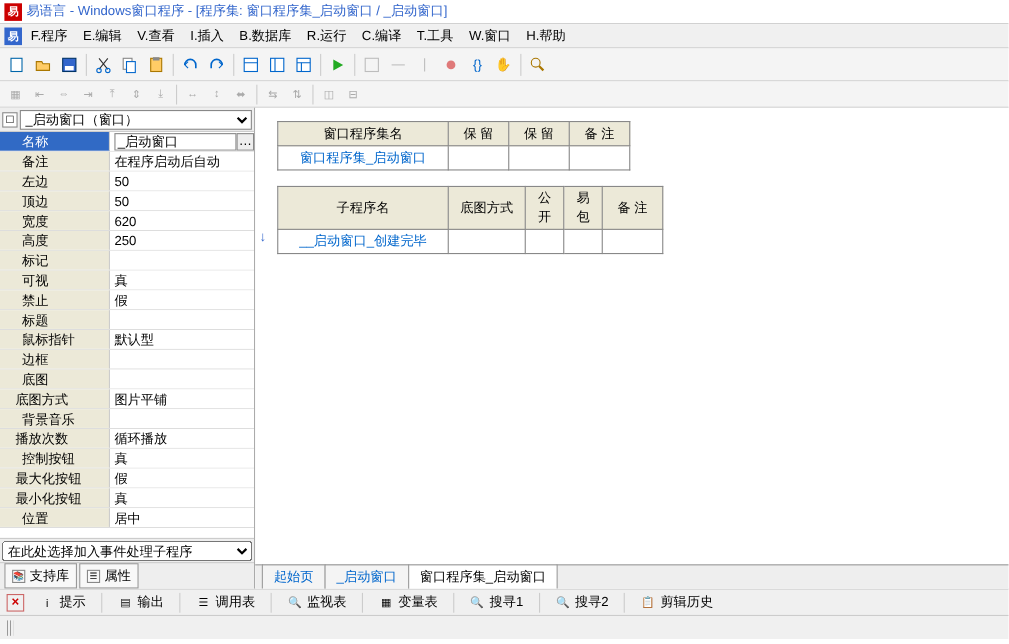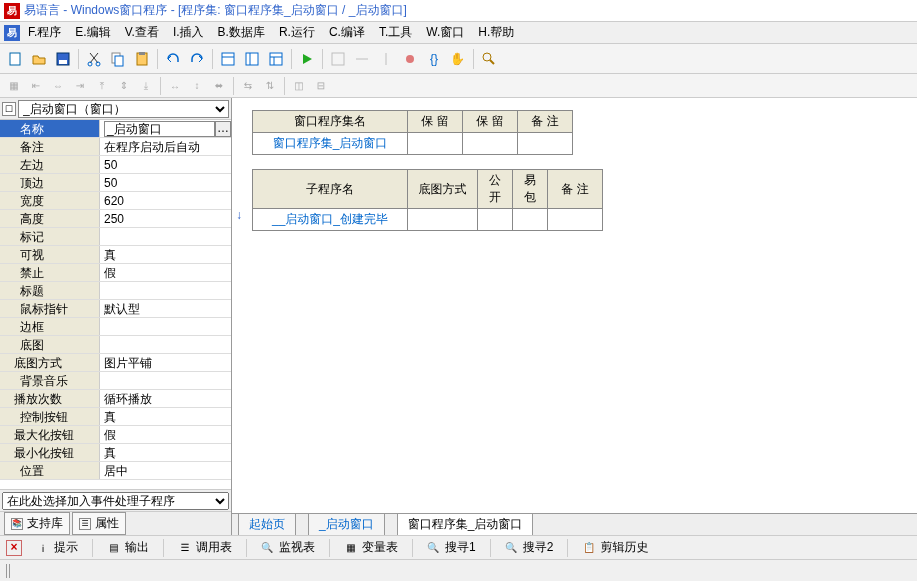--- a/index.html
+++ b/index.html
@@ -35,21 +35,21 @@
 .left-tabs{height:24px;display:flex;align-items:center;background:#eee;border-top:1px solid #ccc;gap:2px;padding:0 4px}
 .left-tabs .ltab{display:flex;align-items:center;padding:2px 6px;gap:4px;border:1px solid #999;background:#f8f8f8;cursor:pointer;font-size:11px}
 .left-tabs .ltab .ic{width:12px;height:12px;border:1px solid #888;font-size:8px;text-align:center;line-height:10px}
 .right-panel{flex:1;display:flex;flex-direction:column;position:relative;background:#fff}
 .code-area{flex:1;padding:12px 20px;overflow:auto;position:relative}
 .margin-arrow{position:absolute;left:4px;top:110px;color:#36c}
 .tbl{border-collapse:collapse;margin-bottom:14px}
 .tbl th,.tbl td{border:1px solid #888;padding:2px 8px;height:18px;text-align:center;font-weight:normal;font-size:12px}
 .tbl th{background:#ece9d8}
 .tbl td.link{color:#06c}
-.doc-tabs{height:22px;display:flex;align-items:flex-end;background:#eee;border-top:1px solid #999;padding-left:6px;gap:13px}
+.doc-tabs{height:22px;display:flex;align-items:flex-end;background:#eee;border-top:1px solid #999;padding-left:6px;gap:0}
 .doc-tabs .dtab{padding:2px 10px;border:1px solid #999;border-bottom:none;background:#f4f4f4;cursor:pointer;color:#06c;font-size:12px;margin-right:-1px}
 .doc-tabs .dtab.active{background:#fff;color:#000}
 .status-tabs{height:24px;display:flex;align-items:center;background:#f0f0f0;border-top:1px solid #ccc;padding:0 6px;gap:10px}
 .status-tabs .stab{display:flex;align-items:center;gap:4px;padding:2px 4px;cursor:pointer}
 .status-tabs .stab .ic{width:14px;height:14px;display:flex;align-items:center;justify-content:center;font-size:10px}
 .status-tabs .xbtn{width:16px;height:16px;border:1px solid #c66;color:#c00;text-align:center;line-height:12px;font-weight:bold;cursor:pointer}
 .status-tabs .sep{width:1px;height:18px;background:#ccc}
 .bottom-bar{height:22px;background:#f0f0f0;border-top:1px solid #ccc;display:flex;align-items:center;padding:0 6px;gap:4px}
 .bottom-bar .handle{width:6px;height:14px;background:repeating-linear-gradient(90deg,#999 0 1px,transparent 1px 3px)}
 svg{display:block}

